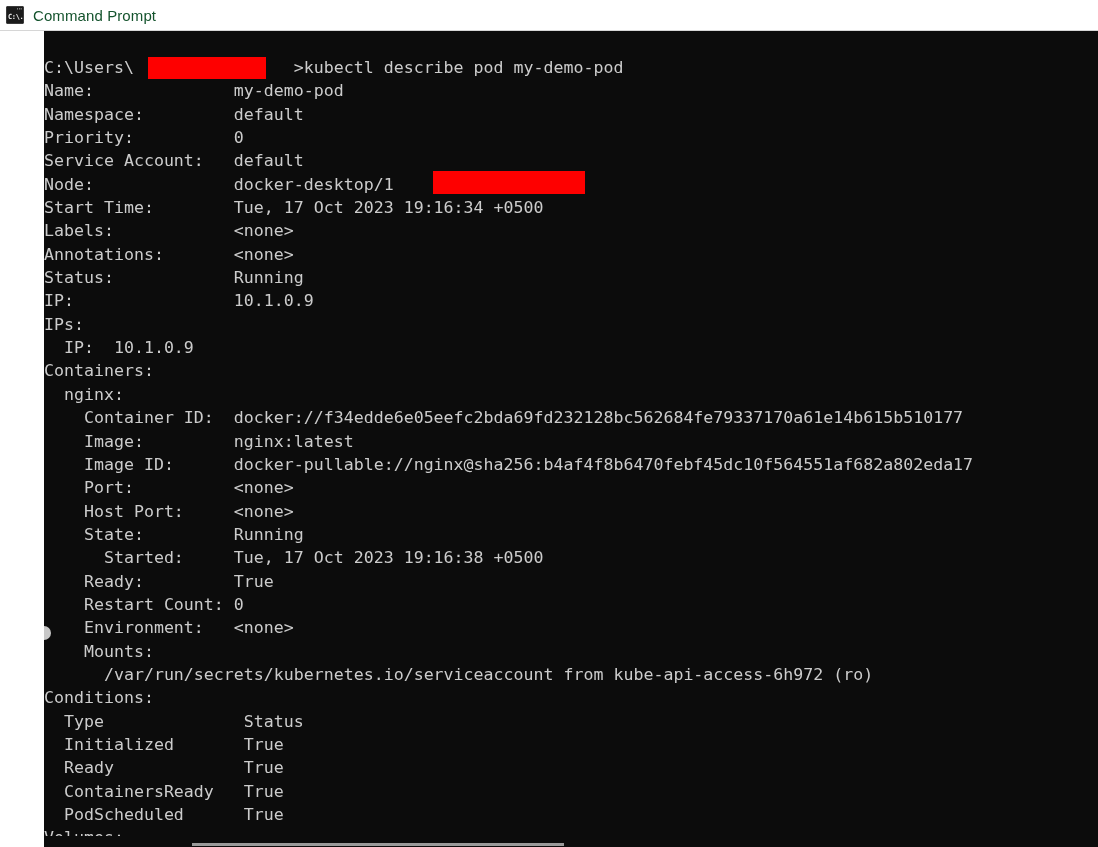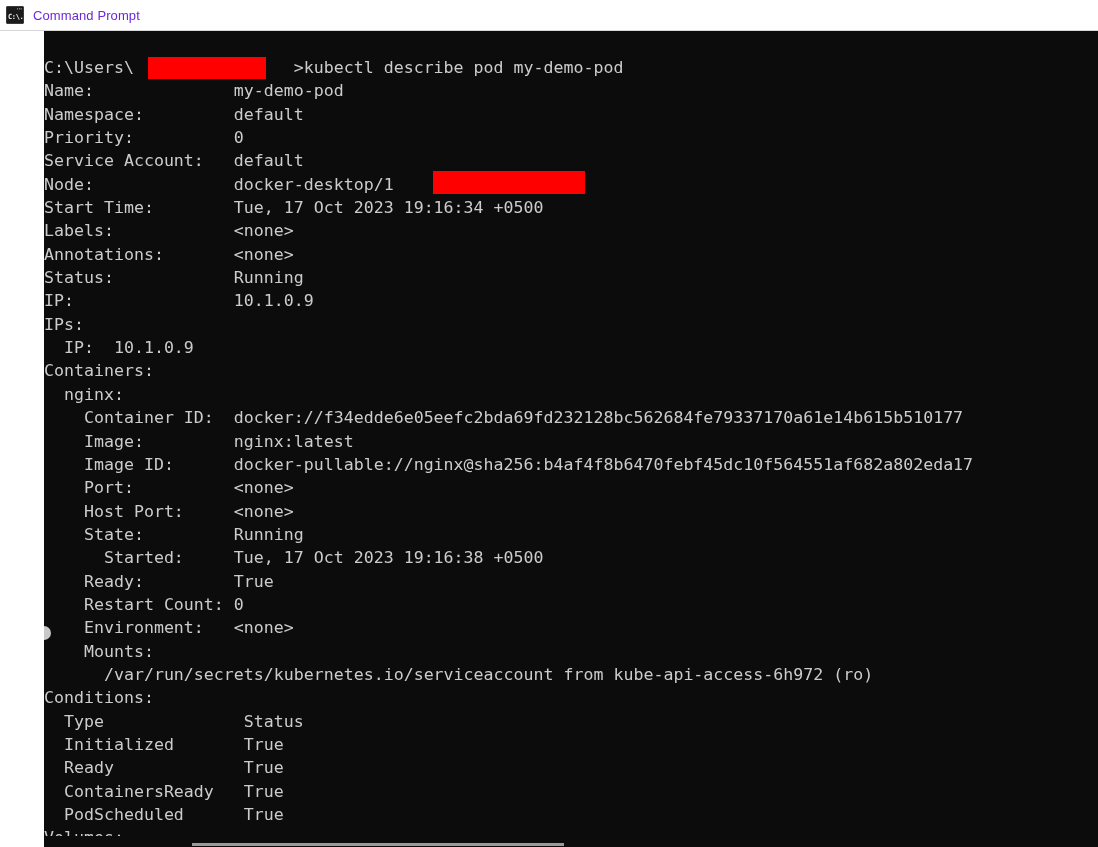--- a/index.html
+++ b/index.html
@@ -64,22 +64,22 @@
     font-size: 7px;
     line-height: 12px;
     font-weight: bold;
     text-align: left;
     padding-left: 1px;
     letter-spacing: -0.4px;
     white-space: nowrap;
   }
   #title-text {
     font-family: "Liberation Sans", sans-serif;
-    font-size: 13px;
-    color: #6d28d9;
+    font-size: 15px;
+    color: #14532d;
     white-space: nowrap;
     letter-spacing: 0.1px;
   }
 
   
   #console {
     position: absolute;
     left: 4px;
     top: 31px;
     width: 1098px;

